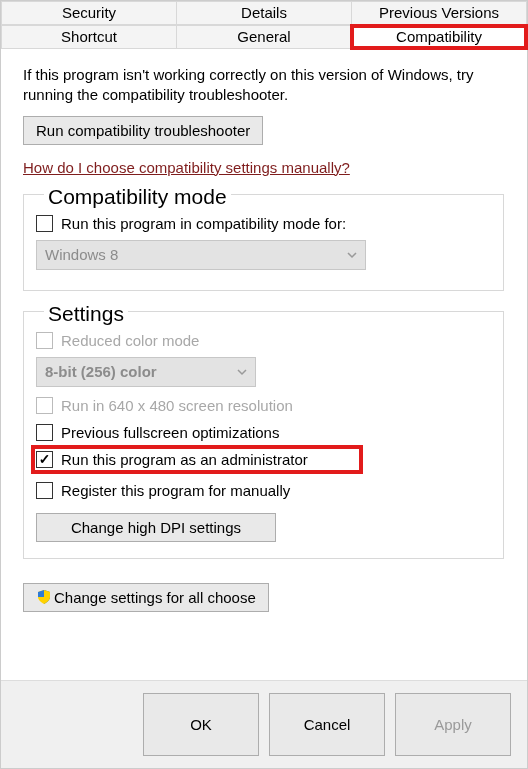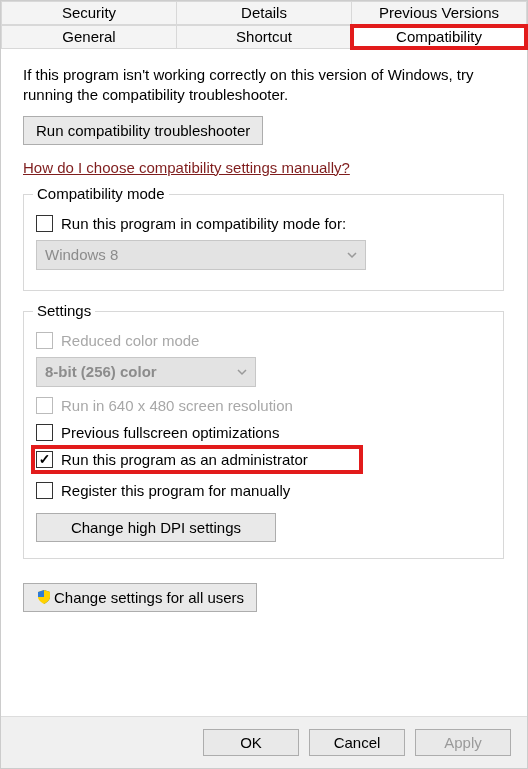--- a/index.html
+++ b/index.html
@@ -84,24 +84,24 @@
   }
   .group {
     border: 1px solid #d8d8d8;
     padding: 14px 12px 16px 12px;
     margin-bottom: 20px;
     position: relative;
   }
   .group-title {
     position: absolute;
     top: -10px;
-    left: 9px;
+    left: 20px;
     background: #fff;
     padding: 0 4px;
-    font-size: 15px;
+    font-size: 21px;
   }
   .cb-row {
     display: flex;
     align-items: center;
     margin: 6px 0;
     position: relative;
   }
   .cb {
     width: 17px;
     height: 17px;
@@ -156,38 +156,38 @@
     margin-right: 2px;
   }
   .footer {
     background: #f0f0f0;
     border-top: 1px solid #ddd;
     padding: 12px 16px;
     display: flex;
     justify-content: flex-end;
     gap: 10px;
   }
-  .footer .btn { width: 96px; text-align: center; padding: 4px 0; }
+  .footer .btn { width: 116px; text-align: center; padding: 22px 0; }
   .footer .btn.disabled { color: #9a9a9a; cursor: default; }
   .spacer { flex: 1; }
 </style>
 </head>
 <body>
 
 <div class="window">
 
   <div class="tabs">
     <div class="tab-row">
       <div class="tab">Security</div>
       <div class="tab">Details</div>
       <div class="tab">Previous Versions</div>
     </div>
     <div class="tab-row">
+      <div class="tab">Shortcut</div>
       <div class="tab">General</div>
-      <div class="tab">Shortcut</div>
       <div class="tab active highlight">Compatibility</div>
     </div>
   </div>
 
   <div class="content">
 
     <div class="intro">If this program isn't working correctly on this version of Windows, try running the compatibility troubleshooter.</div>
 
     <div>
       <button class="btn">Run compatibility troubleshooter</button>
@@ -257,21 +257,21 @@
     <div style="margin-top:4px;">
       <button class="btn">
         <span class="shield">
           <svg viewBox="0 0 16 16" width="16" height="16">
             <path d="M8 1 L14 3 V8 C14 12 8 15 8 15 C8 15 2 12 2 8 V3 Z" fill="#ffd200"></path>
             <path d="M8 1 L14 3 V8 C14 12 8 15 8 15 Z" fill="#2e7bd6"></path>
             <path d="M8 8 L14 8 V8 C14 12 8 15 8 15 Z" fill="#ffd200"></path>
             <path d="M8 1 L2 3 V8 L8 8 Z" fill="#2e7bd6"></path>
             <path d="M8 1 L14 3 V8 L8 8 Z" fill="#ffd200"></path>
           </svg>
-        </span><span>Change settings for all users</span>
+        </span><span>Change settings for all choose</span>
       </button>
     </div>
 
     <div class="spacer"></div>
   </div>
 
   <div class="footer">
     <button class="btn">OK</button>
     <button class="btn">Cancel</button>
     <button class="btn disabled">Apply</button>

